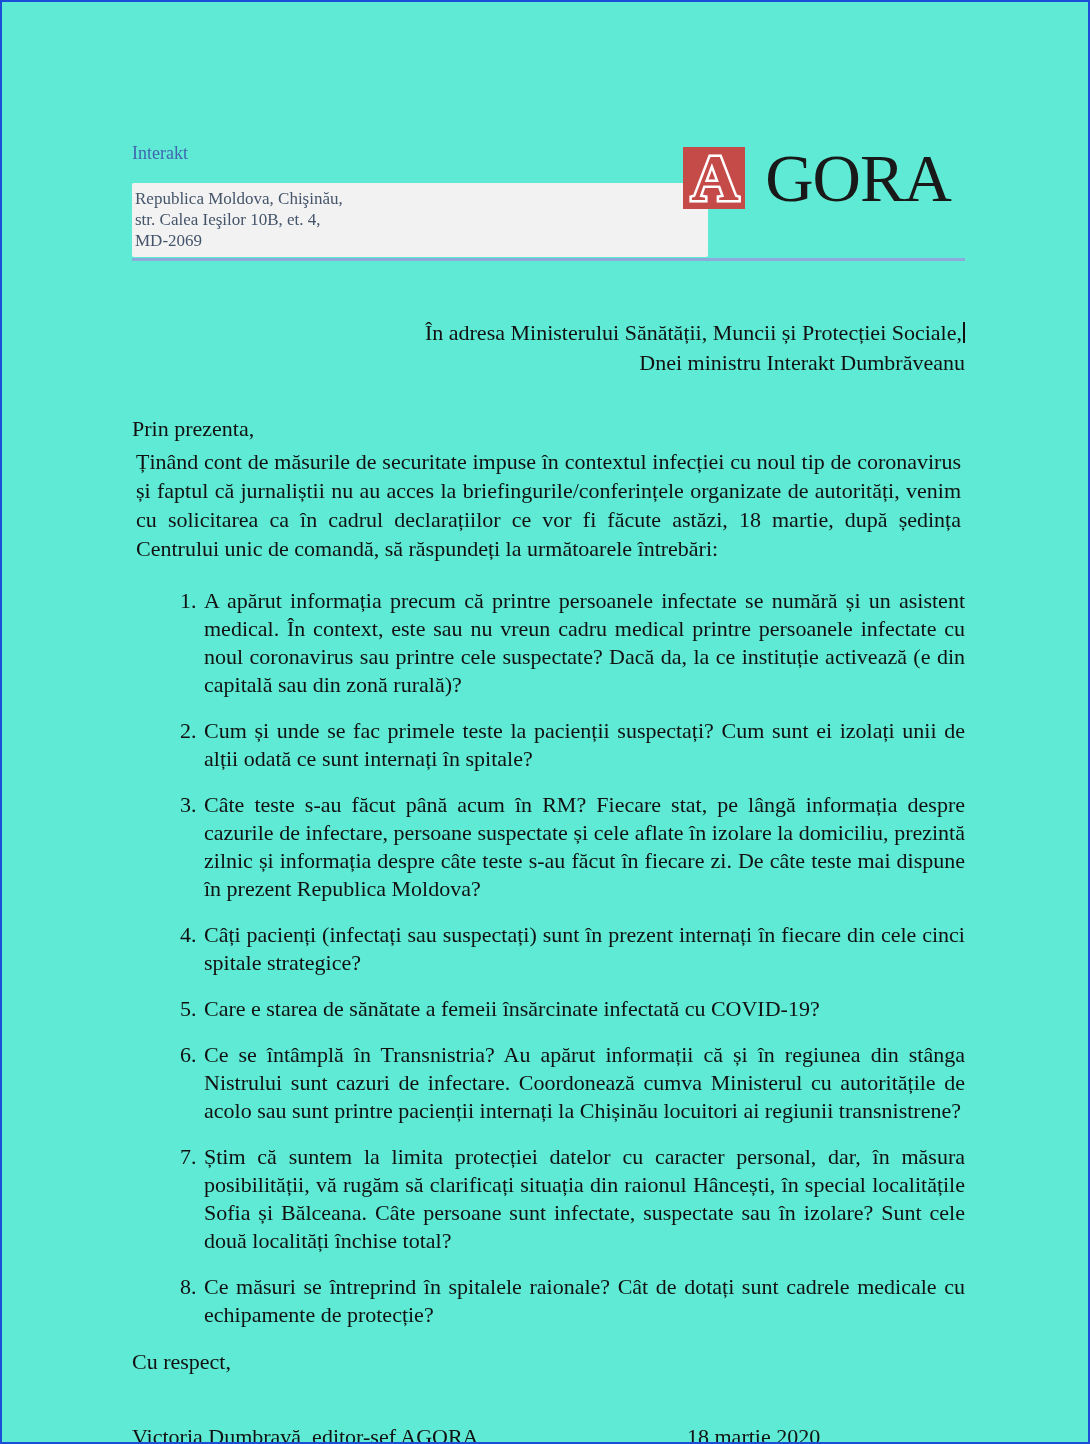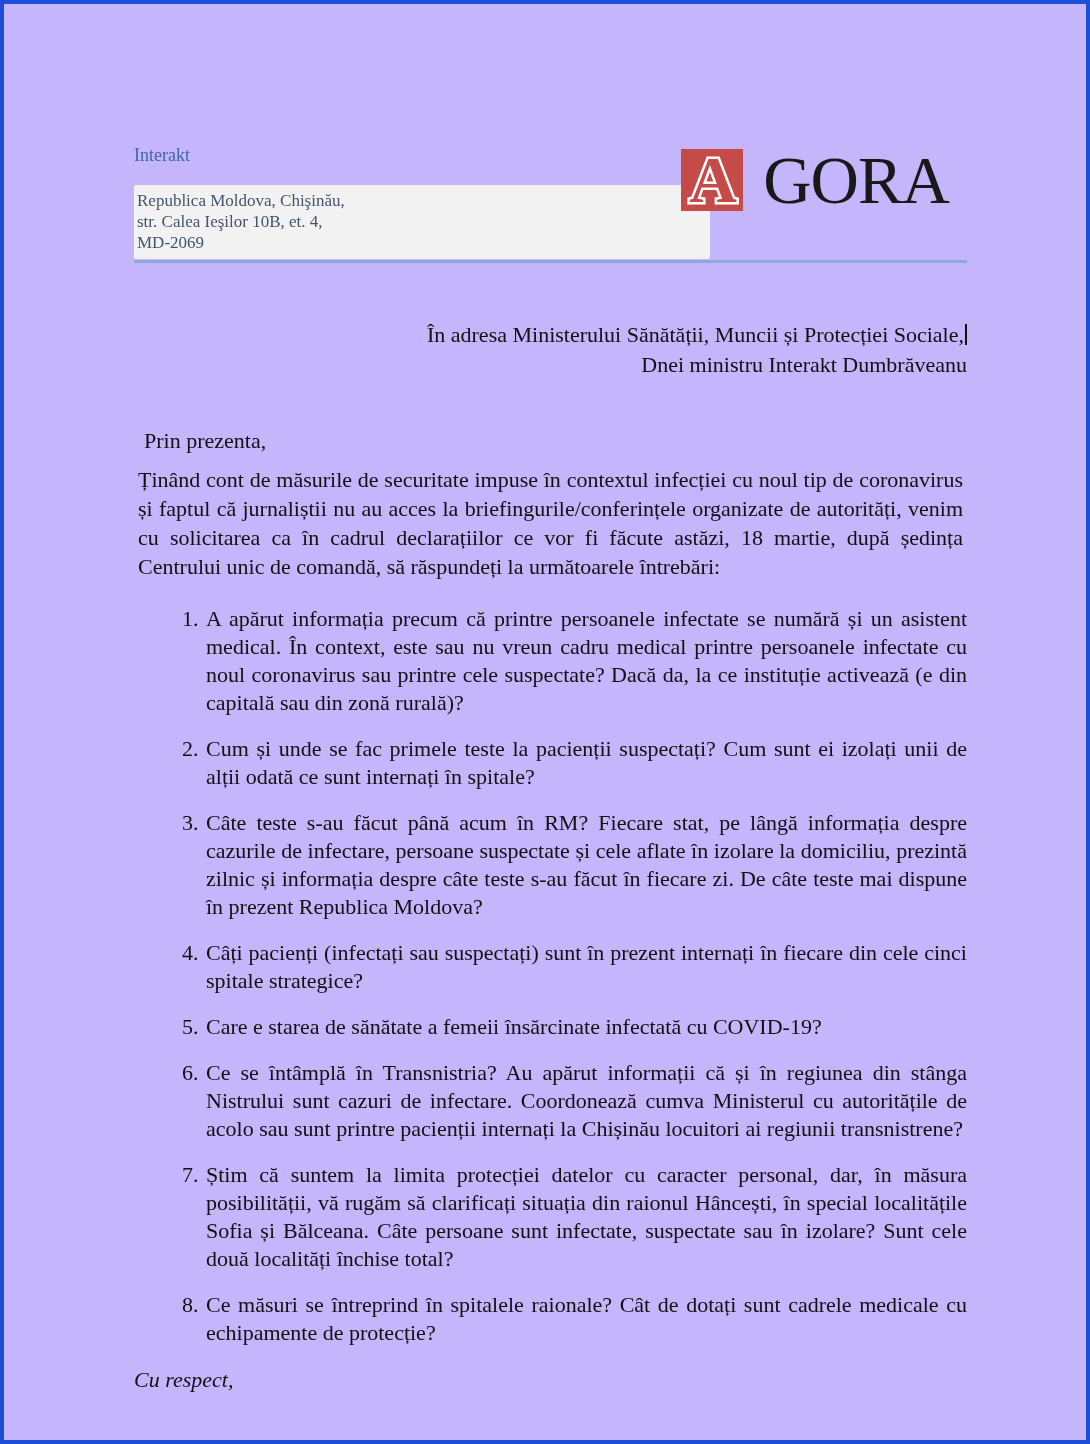--- a/index.html
+++ b/index.html
@@ -1,21 +1,21 @@
 <!DOCTYPE html>
 <html style="--accent-blue: #4066B0; --rule-blue: #8EAADB; --agora-red: #C54B49; --addr-bg: #F2F2F2; --addr-fg: #44546A; --ink: #111111;"><head>
 <meta charset="utf-8">
 <style>
   html,body{margin:0;padding:0;background:#fff;}
   .page{
     position:relative;
     width:1090px;height:1444px;
     box-sizing:border-box;
-    background:#c4b5fd;
-    border:4px solid #1d4ed8;
+    background:#5eead4;
+    border:2px solid #1d4ed8;
     font-family:"Liberation Serif", serif;
     color:var(--ink,#111);
     overflow:hidden;
   }
   
   .letterhead{position:absolute;top:140px;left:130px;right:127px;}
   .company{
     font-size:18px;line-height:22px;
     color:var(--accent-blue,#4066B0);
   }
@@ -52,33 +52,33 @@
   }
   .caret{
     display:inline-block;width:2px;height:21px;
     background:#111;vertical-align:-3px;margin-left:1px;
   }
   
   .body{
     position:absolute;top:412px;left:130px;width:833px;
     font-size:22px;line-height:29px;
   }
-  .salutation{margin:10px;}
+  .salutation{margin:0;}
   .intro{margin:4px;text-align:justify;}
   ol.questions{
     margin:24px 0 0 0;
     padding:0 0 0 70px;
     line-height:28px;
   }
   ol.questions li{
     text-align:justify;
     margin-bottom:18px;
     padding-left:2px;
   }
-  .closing{margin:8px 0 0 0;font-style:italic;}
+  .closing{margin:8px 0 0 0;}
   .sig-row{position:relative;margin-top:46px;height:29px;}
   .sig-name{position:absolute;left:0;top:0;white-space:nowrap;}
   .sig-date{position:absolute;left:555px;top:0;white-space:nowrap;}
 </style>
 </head>
 <body>
 
 <div class="page">
 
   <div class="letterhead">

